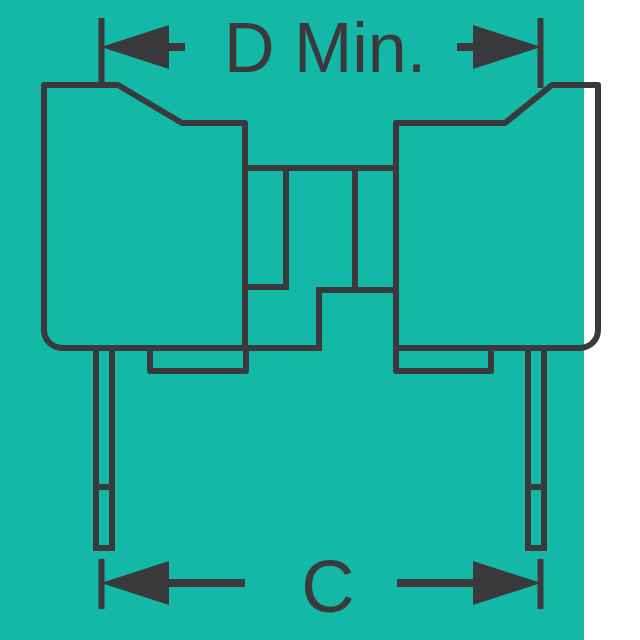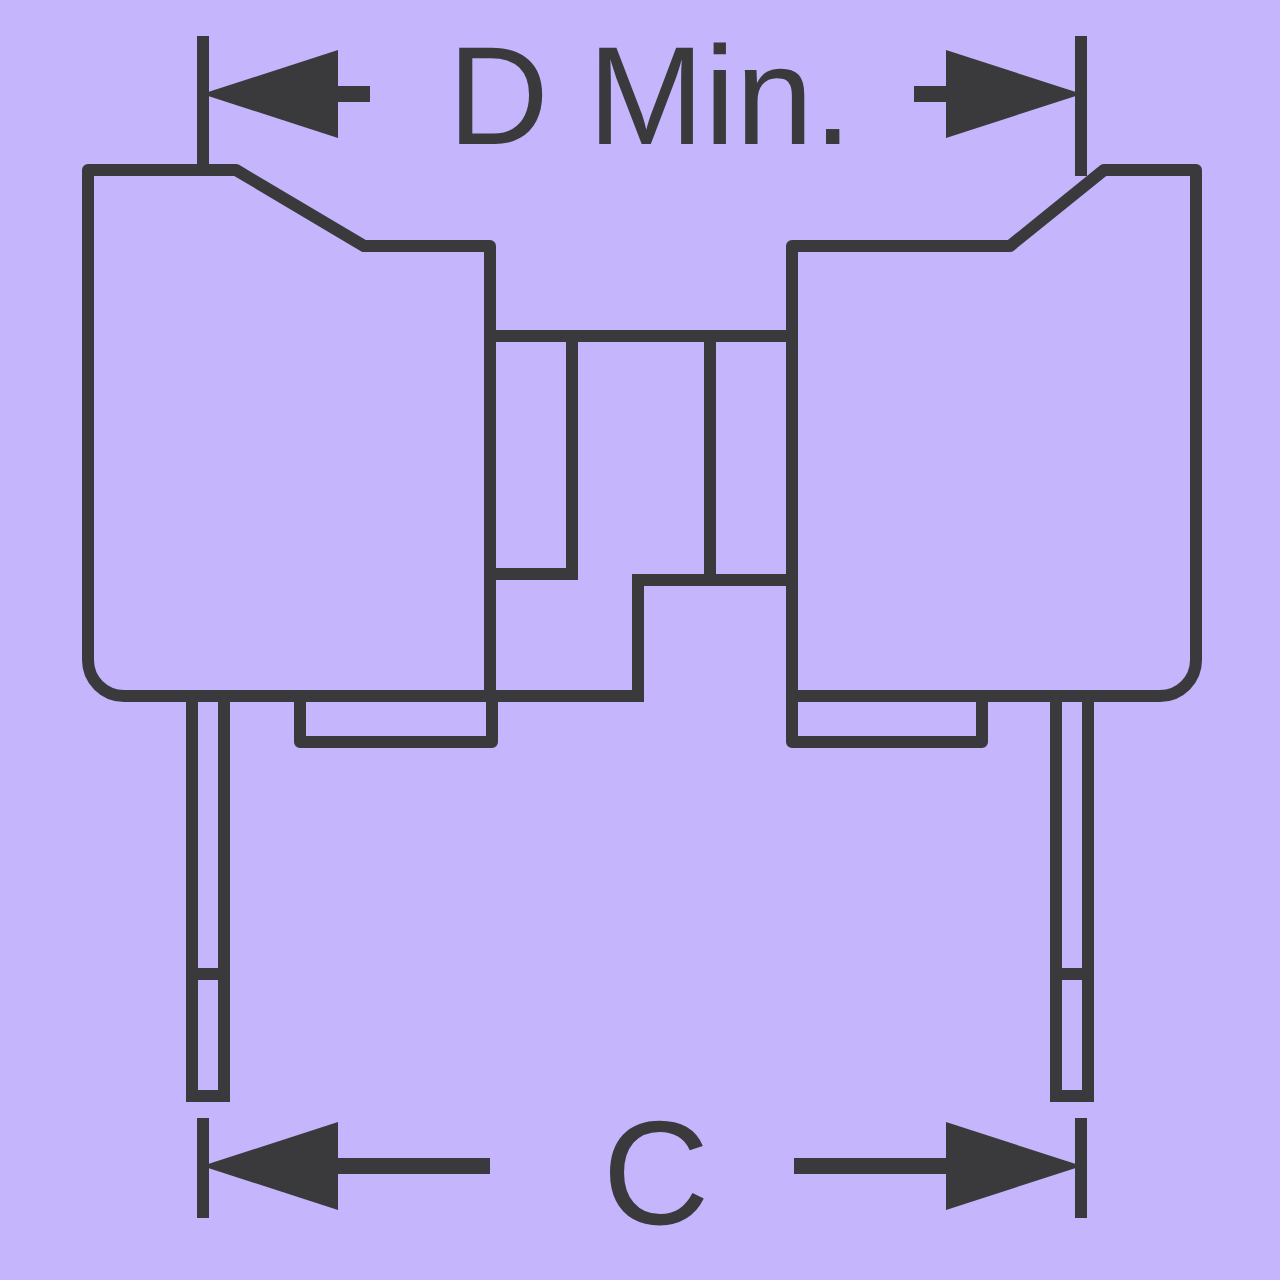--- a/index.html
+++ b/index.html
@@ -9,23 +9,23 @@
     background: #ffffff;
   }
   body {
     width: 640px;
     height: 640px;
     font-family: "Liberation Sans", sans-serif;
     overflow: hidden;
   }
   #drawing-root {
     position: relative;
-    width: 640px;
+    width: 584px;
     height: 640px;
-    background: #c4b5fd;
+    background: #14b8a6;
   }
   #drawing-svg {
     display: block;
     width: 640px;
     height: 640px;
   }
   .dim-text {
     font-family: "Liberation Sans", sans-serif;
     font-weight: 400;
     fill: #3a3a3c;

